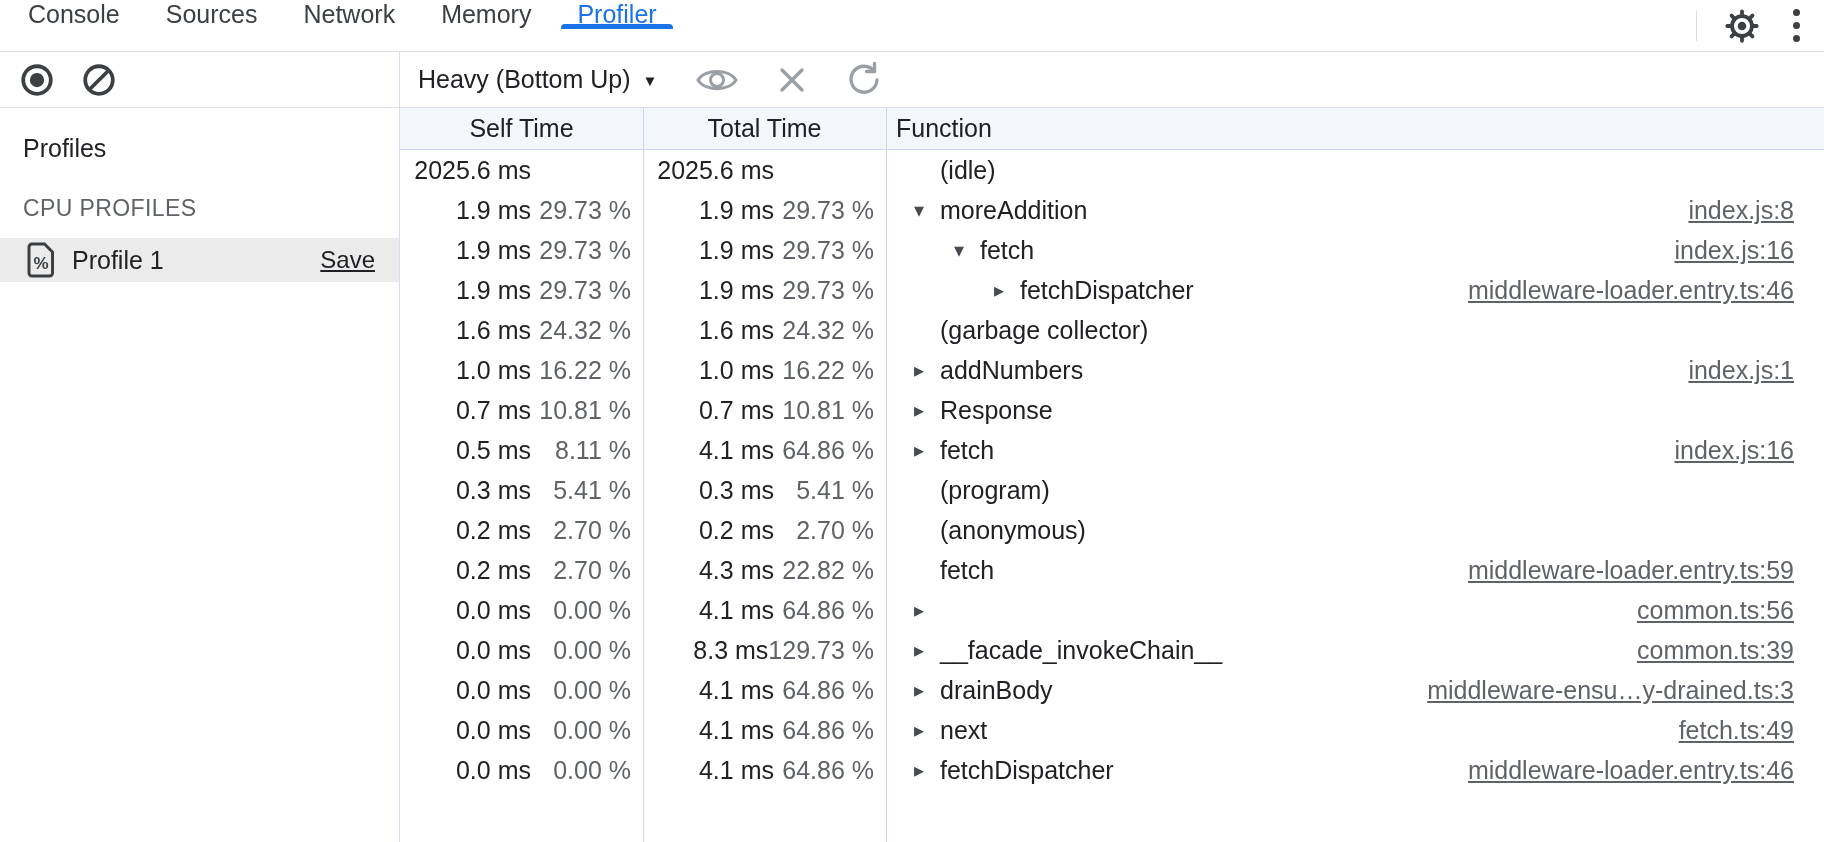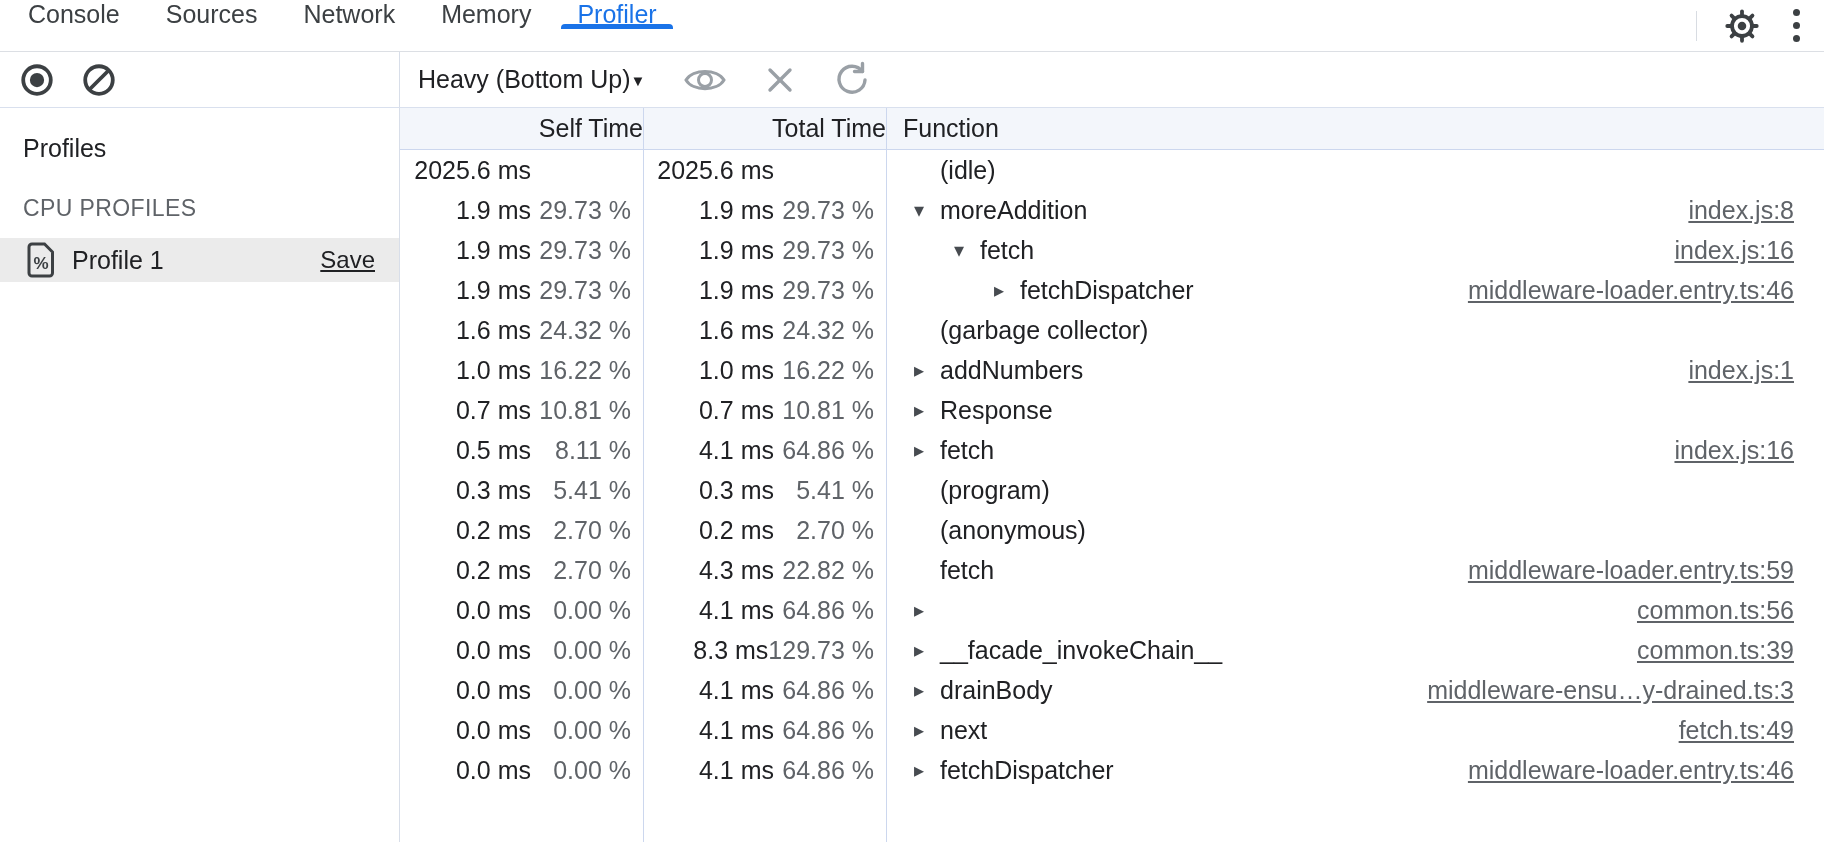--- a/index.html
+++ b/index.html
@@ -28,42 +28,42 @@
   .tabbar-divider{width:1px;height:30px;background:#d8dce2;margin-right:26px}
   .gear{width:38px;height:38px;margin-right:26px;cursor:pointer}
   .kebab{display:flex;flex-direction:column;gap:6px;padding:4px 6px;cursor:pointer}
   .kebab i{width:7px;height:7px;border-radius:50%;background:var(--icon-dark)}
 
   
   .toolbar-row{height:56px;flex:none;display:flex;border-bottom:1px solid #d9e0ee}
   .sidebar-toolbar{width:400px;flex:none;display:flex;align-items:center;gap:24px;padding-left:18px;border-right:1px solid #d8dee9}
   .main-toolbar{flex:1;display:flex;align-items:center;padding-left:18px}
   .tb-btn{display:flex;align-items:center;cursor:pointer;background:none;border:none}
-  .view-select{display:flex;align-items:center;font-size:25px;color:var(--text);cursor:pointer;background:none;border:none;font-family:inherit}
+  .view-select{display:flex;align-items:center;gap:12px;font-size:25px;color:var(--text);cursor:pointer;background:none;border:none;font-family:inherit}
   .view-select .caret{font-size:15px;color:var(--text);transform:translateY(1px)}
   .tb-ico{margin-left:38px}
 
   
   .content{flex:1;display:flex;min-height:0}
   .sidebar{width:400px;flex:none;border-right:1px solid #d8dee9;background:#fff}
   .sidebar-heading{margin:26px 0 0 23px;font-size:25px;color:var(--text)}
   .sidebar-section{margin:32px 0 0 23px;font-size:23px;color:var(--text2);letter-spacing:.4px}
   .profile-row{margin-top:16px;height:44px;display:flex;align-items:center;background:var(--sel-bg);padding:0 24px 0 26px;cursor:pointer}
   .profile-name{margin-left:16px;font-size:25px;color:var(--text)}
   .profile-save{margin-left:auto;font-size:24px;color:var(--text);text-decoration:underline;cursor:pointer}
 
   
   .grid{flex:1;position:relative;background:#fff;overflow:hidden}
   .vdiv{position:absolute;top:0;bottom:0;width:1px;background:var(--blue-border);z-index:2}
   .vdiv.d1{left:243px}
   .vdiv.d2{left:486px}
   .grid-header{display:flex;height:42px;align-items:center;background:var(--header-bg);border-bottom:1px solid var(--blue-border);font-size:25px;color:var(--text)}
   .gh{cursor:pointer}
-  .gh.c1,.gh.c2{width:243px;flex:none;text-align:right}
-  .gh.c3{flex:1;padding-left:17px;text-align:left}
+  .gh.c1,.gh.c2{width:243px;flex:none;text-align:center}
+  .gh.c3{flex:1;padding-left:10px;text-align:left}
   .grid-rows{position:relative;z-index:1}
   .grow{display:flex;height:40px;font-size:25px;cursor:default}
   .tcell{width:243px;flex:none;display:flex;align-items:center;padding-right:12px}
   .tcell .ms{flex:1;text-align:right;white-space:nowrap;color:var(--text)}
   .tcell .pct{min-width:100px;flex:none;text-align:right;white-space:nowrap;color:var(--text2)}
   .fcell{flex:1;display:flex;align-items:center;padding:0 30px 0 28px;min-width:0}
   .fcell .indent{flex:none}
   .fcell .arrow{width:26px;flex:none;font-size:20px;color:#474b50;line-height:1}
   .fcell .fname{white-space:nowrap;color:var(--text)}
   .fcell .flink{margin-left:auto;padding-left:20px;white-space:nowrap;color:var(--text2);text-decoration:underline;cursor:pointer}

